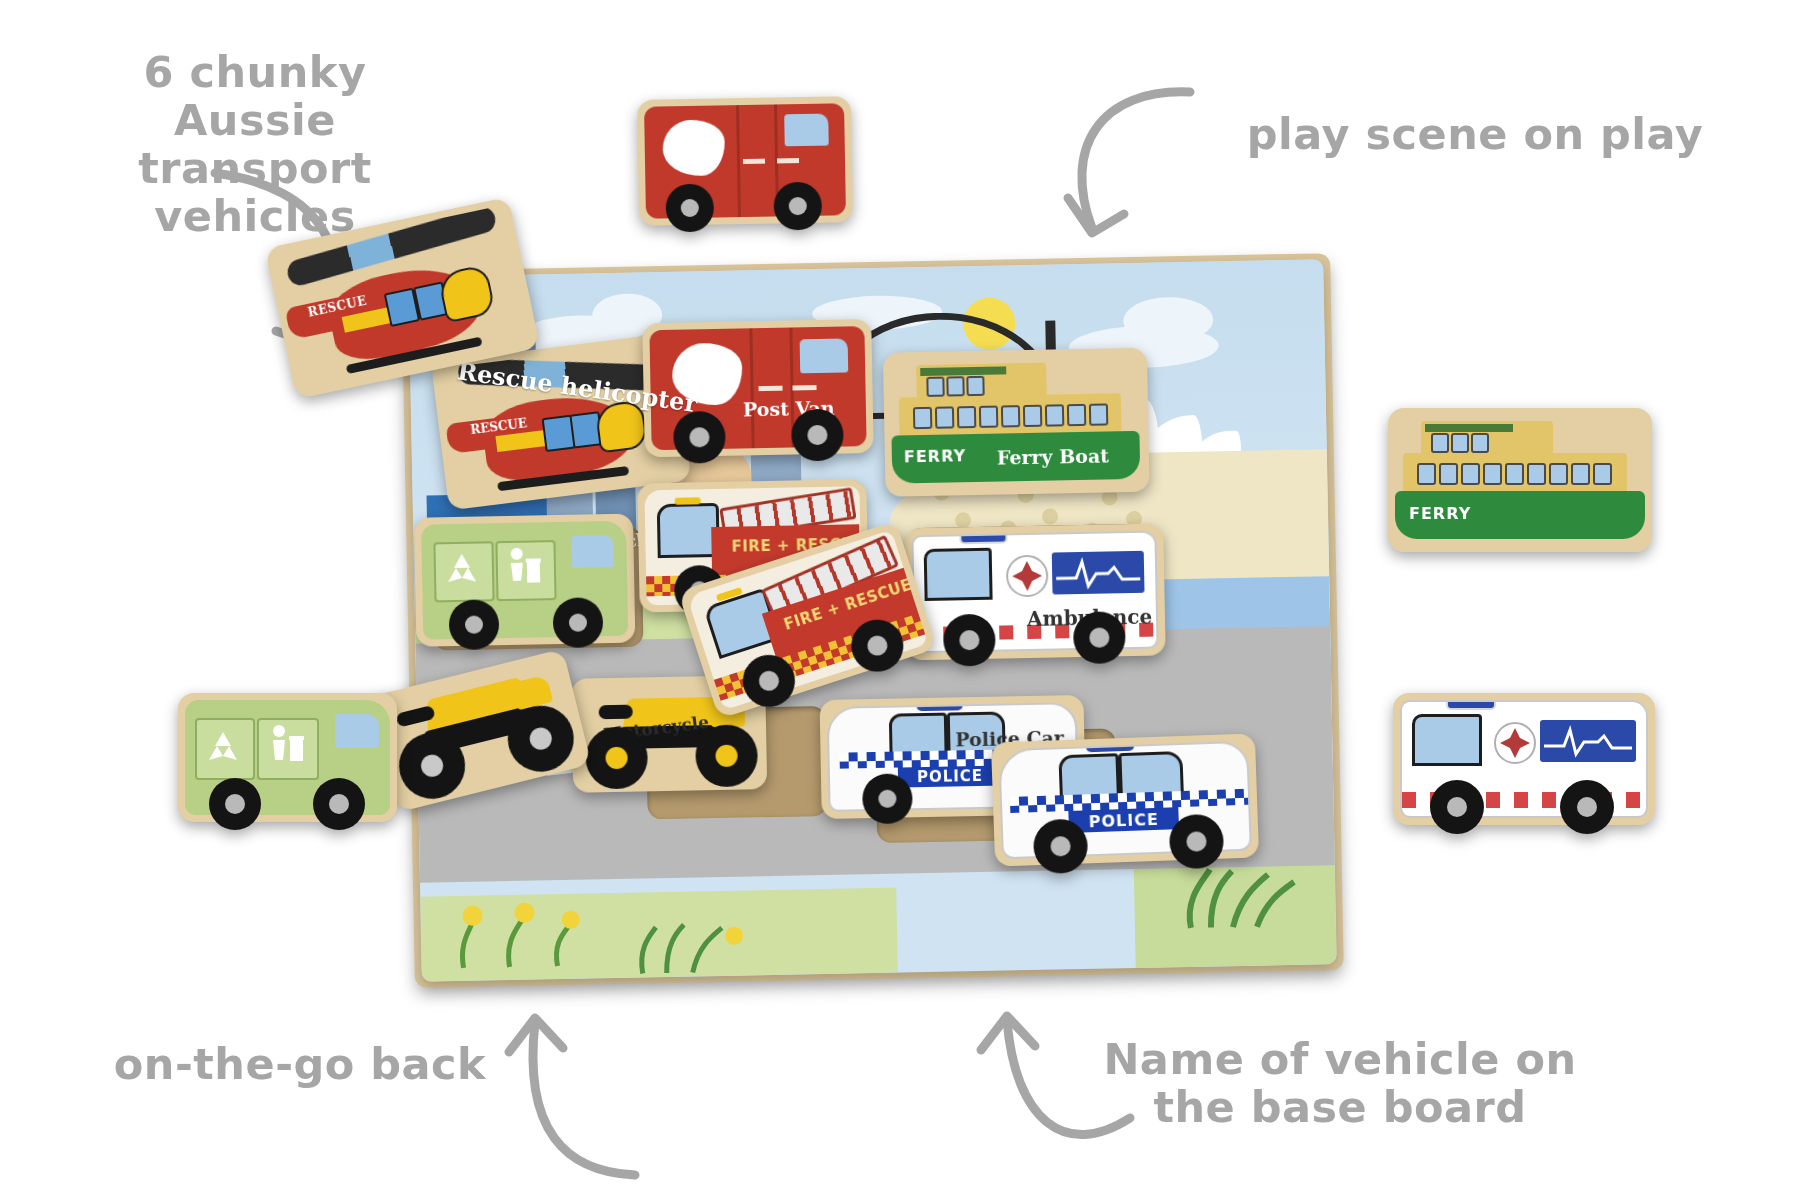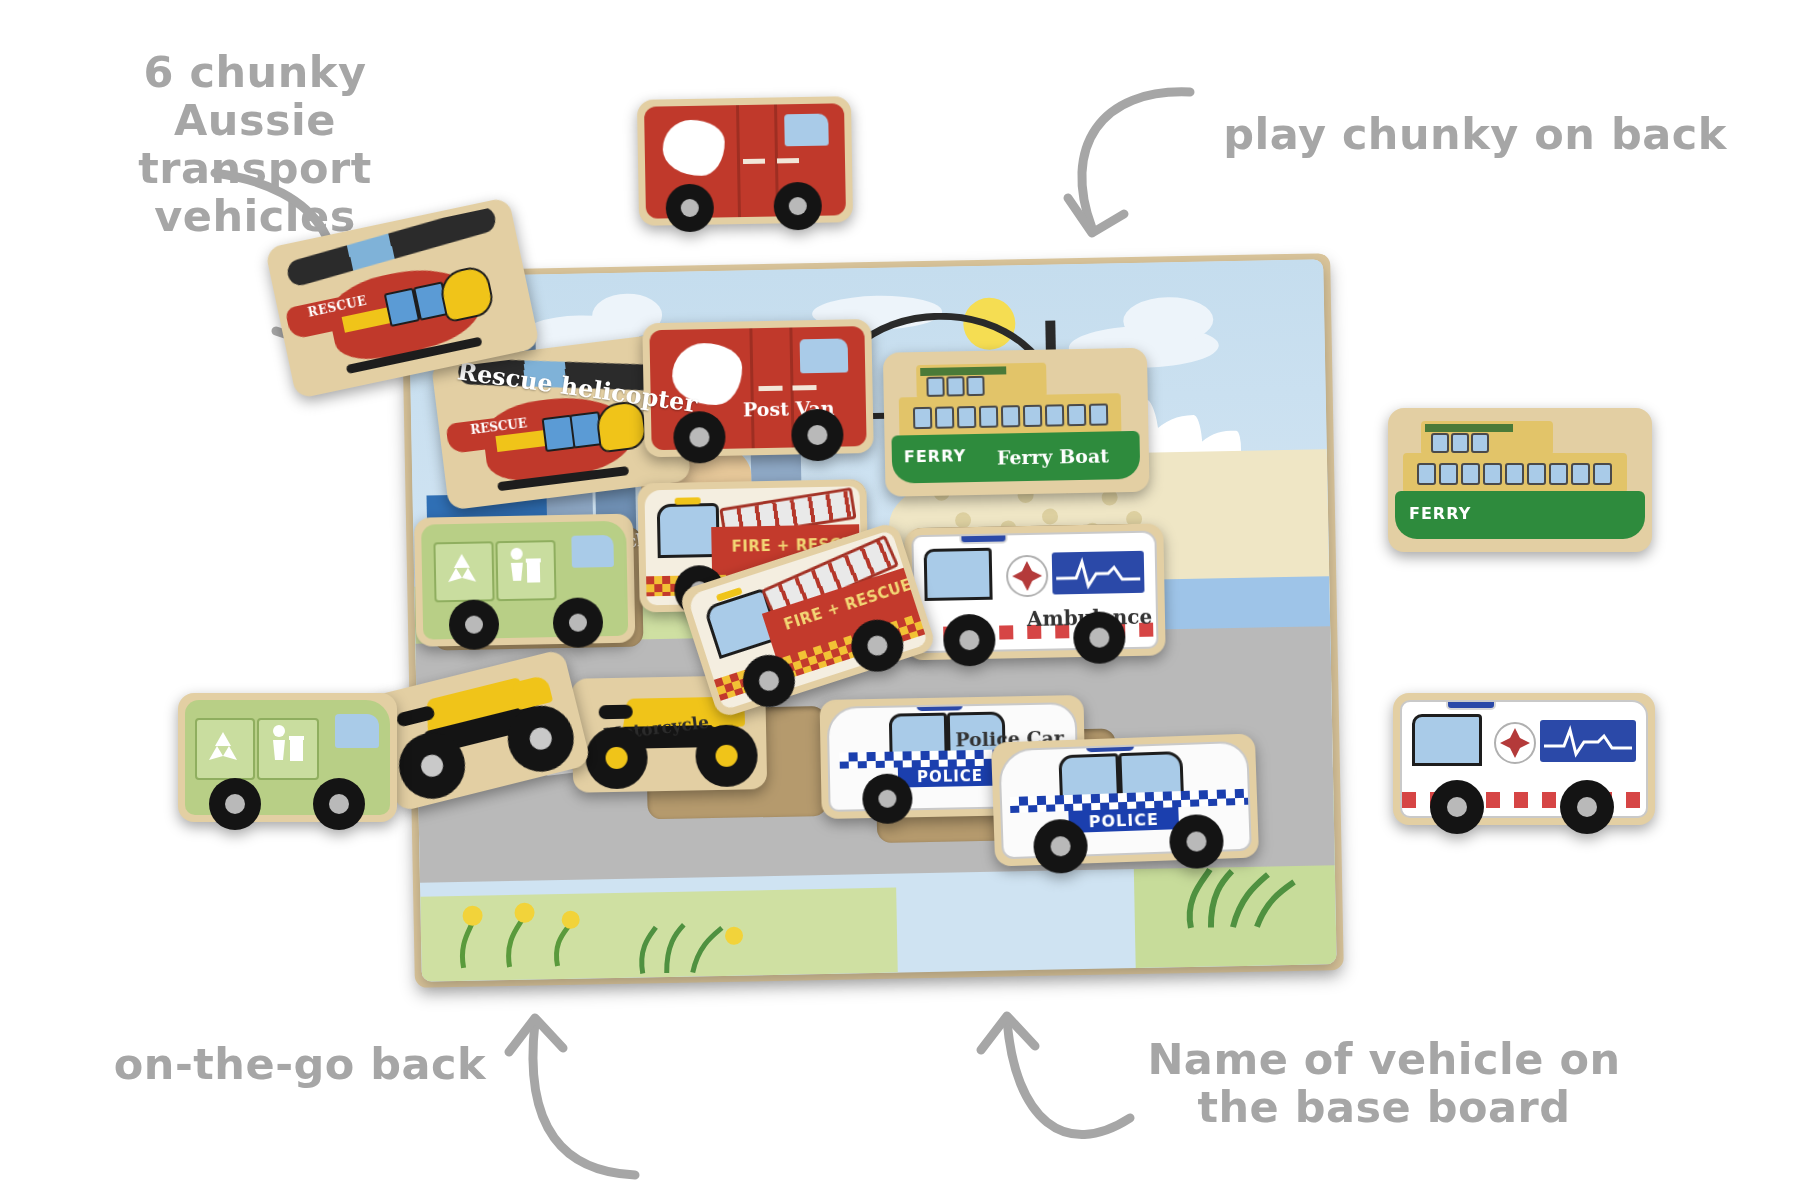--- a/index.html
+++ b/index.html
@@ -135,36 +135,36 @@
   <div class="callout" style="left:60px;top:48px;width:390px;">
     <div>6 chunky Aussie</div>
     <div>transport vehicles</div>
   </div>
   <svg class="arrow" style="left:180px;top:165px;width:200px;height:220px;" viewBox="0 0 200 220">
     <path d="M35 8 C 140 22, 185 90, 132 175" fill="none" stroke="#a6a6a6" stroke-width="9" stroke-linecap="round"></path>
     <path d="M132 178 L 160 150 M132 178 L 96 166" fill="none" stroke="#a6a6a6" stroke-width="9" stroke-linecap="round"></path>
   </svg>
 
   <div class="callout" style="left:1190px;top:110px;width:570px;">
-    <div>play chunky on back</div>
+    <div>play scene on play</div>
   </div>
   <svg class="arrow" style="left:1040px;top:78px;width:180px;height:180px;" viewBox="0 0 180 180">
     <path d="M150 14 C 60 10, 22 70, 52 150" fill="none" stroke="#a6a6a6" stroke-width="9" stroke-linecap="round"></path>
     <path d="M52 155 L 28 120 M52 155 L 84 136" fill="none" stroke="#a6a6a6" stroke-width="9" stroke-linecap="round"></path>
   </svg>
 
   <div class="callout" style="left:100px;top:1040px;width:400px;">
     <div>on-the-go back</div>
   </div>
   <svg class="arrow" style="left:495px;top:1000px;width:190px;height:190px;" viewBox="0 0 190 190">
     <path d="M140 175 C 70 172, 28 130, 40 22" fill="none" stroke="#a6a6a6" stroke-width="9" stroke-linecap="round"></path>
     <path d="M40 18 L 14 52 M40 18 L 68 48" fill="none" stroke="#a6a6a6" stroke-width="9" stroke-linecap="round"></path>
   </svg>
 
-  <div class="callout" style="left:1100px;top:1035px;width:480px;margin-left:44px;">
+  <div class="callout" style="left:1100px;top:1035px;width:480px;">
     <div>Name of vehicle on</div>
     <div>the base board</div>
   </div>
   <svg class="arrow" style="left:955px;top:1000px;width:190px;height:180px;" viewBox="0 0 190 180">
     <path d="M175 118 C 110 160, 60 120, 52 20" fill="none" stroke="#a6a6a6" stroke-width="9" stroke-linecap="round"></path>
     <path d="M52 16 L 26 50 M52 16 L 80 46" fill="none" stroke="#a6a6a6" stroke-width="9" stroke-linecap="round"></path>
   </svg>
 
   <div class="board-edge"></div>
   <div class="board">

